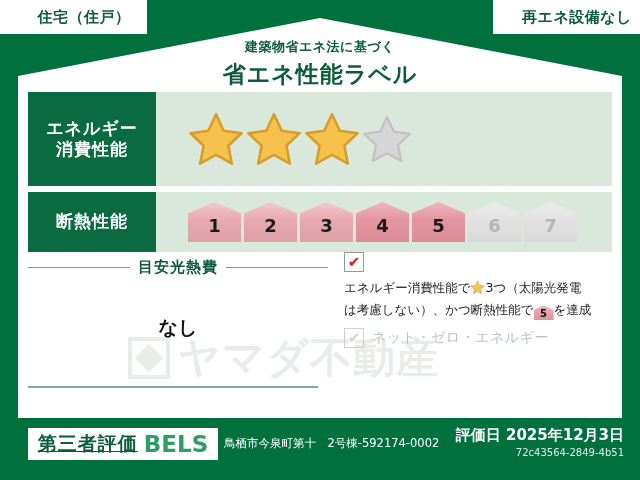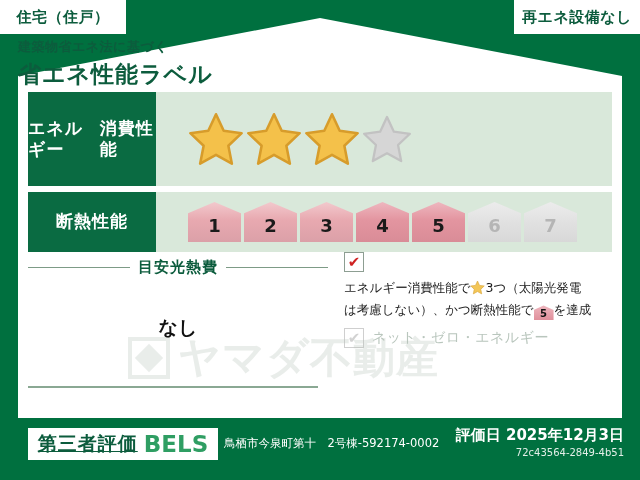--- a/index.html
+++ b/index.html
@@ -9,53 +9,54 @@
     font-family:"DejaVu Sans","Liberation Sans",sans-serif;
     overflow:hidden;position:relative;
   }
   
   .corner-badge{
     position:absolute;top:0;
     background:#ffffff;color:#0c5c3d;
     font-weight:bold;font-size:15px;
     display:flex;align-items:center;justify-content:center;
     letter-spacing:.5px;
+    padding-left:21px;
   }
   #badge-left{left:0;width:126px;height:34px;}
   #badge-right{right:0;width:126px;height:34px;}
 
   
   .house-body{
     position:absolute;left:18px;top:18px;width:604px;height:400px;
     background:#ffffff;
     clip-path:polygon(0 58px, 302px 0, 604px 58px, 604px 400px, 0 400px);
   }
   .title-wrap{
     position:absolute;left:18px;top:18px;width:604px;height:76px;
-    display:flex;flex-direction:column;align-items:flex-start;justify-content:flex-start;
+    display:flex;flex-direction:column;align-items:center;justify-content:flex-start;
     padding-top:20px;box-sizing:border-box;pointer-events:none;
   }
   #title-sub{font-size:13px;font-weight:bold;color:#0c5c3d;letter-spacing:.5px;}
   #title-main{font-size:23px;font-weight:bold;color:#0c5c3d;letter-spacing:1px;margin-top:3px;}
 
   
   .card{
     position:absolute;left:28px;top:92px;width:584px;height:318px;
     background:#ffffff;box-sizing:border-box;
   }
 
   
   .perf-row{position:absolute;left:0;display:flex;align-items:stretch;}
   #row-energy{top:0;width:584px;height:94px;}
   #row-insul{top:100px;width:584px;height:60px;}
 
   .row-label{
     background:#0a6b42;color:#ffffff;
     font-weight:bold;font-size:17px;
-    display:flex;flex-direction:row;align-items:center;justify-content:center;
+    display:flex;flex-direction:column;align-items:center;justify-content:center;
     line-height:1.25;letter-spacing:1px;flex:0 0 128px;
   }
   .row-value{
     background:#d9e8da;flex:1;display:flex;align-items:center;
     padding-left:32px;box-sizing:border-box;
   }
 
   
   .star{width:56px;height:56px;margin-right:2px;display:block;}
   .star.gray{width:50px;height:50px;}

